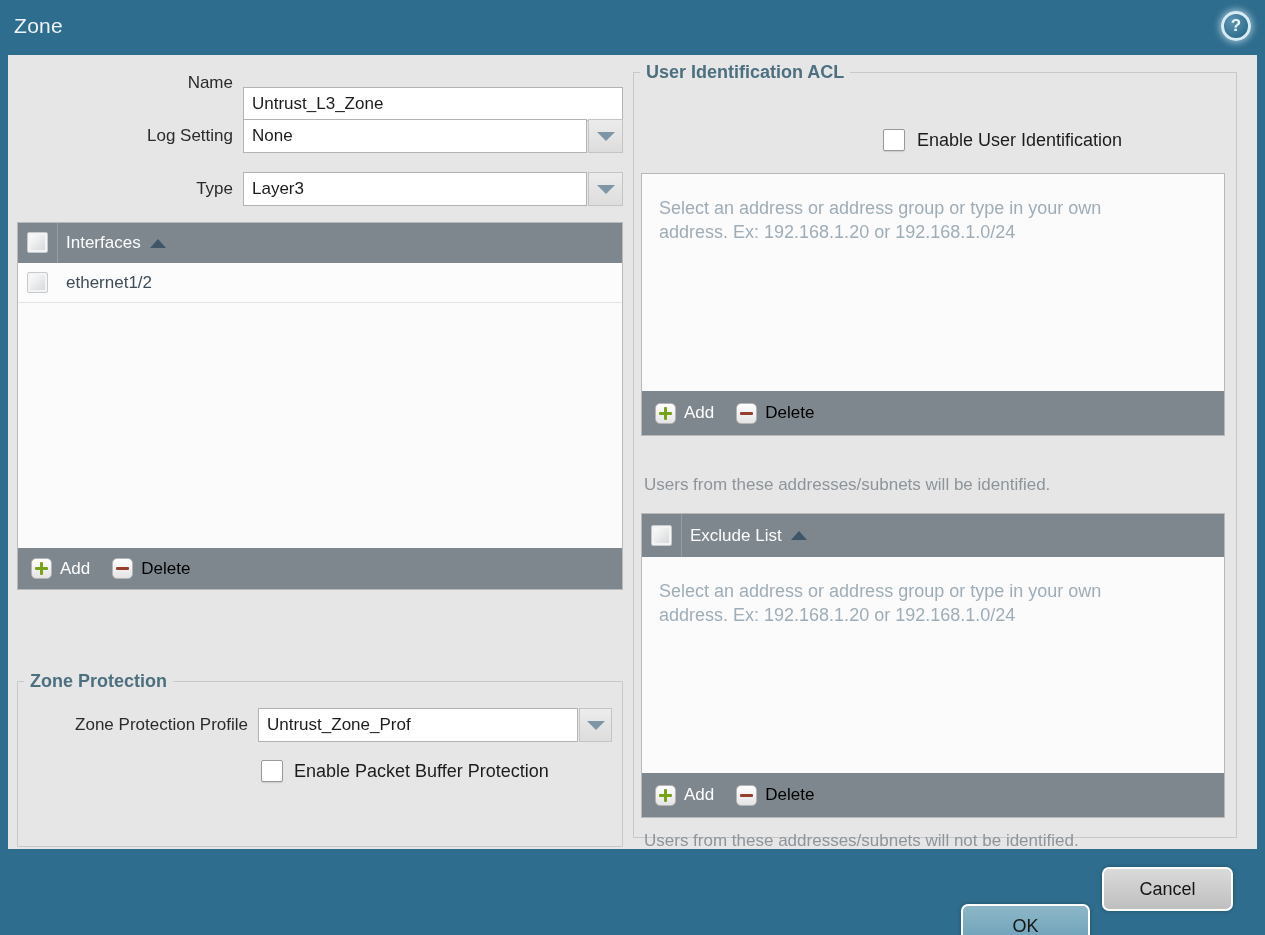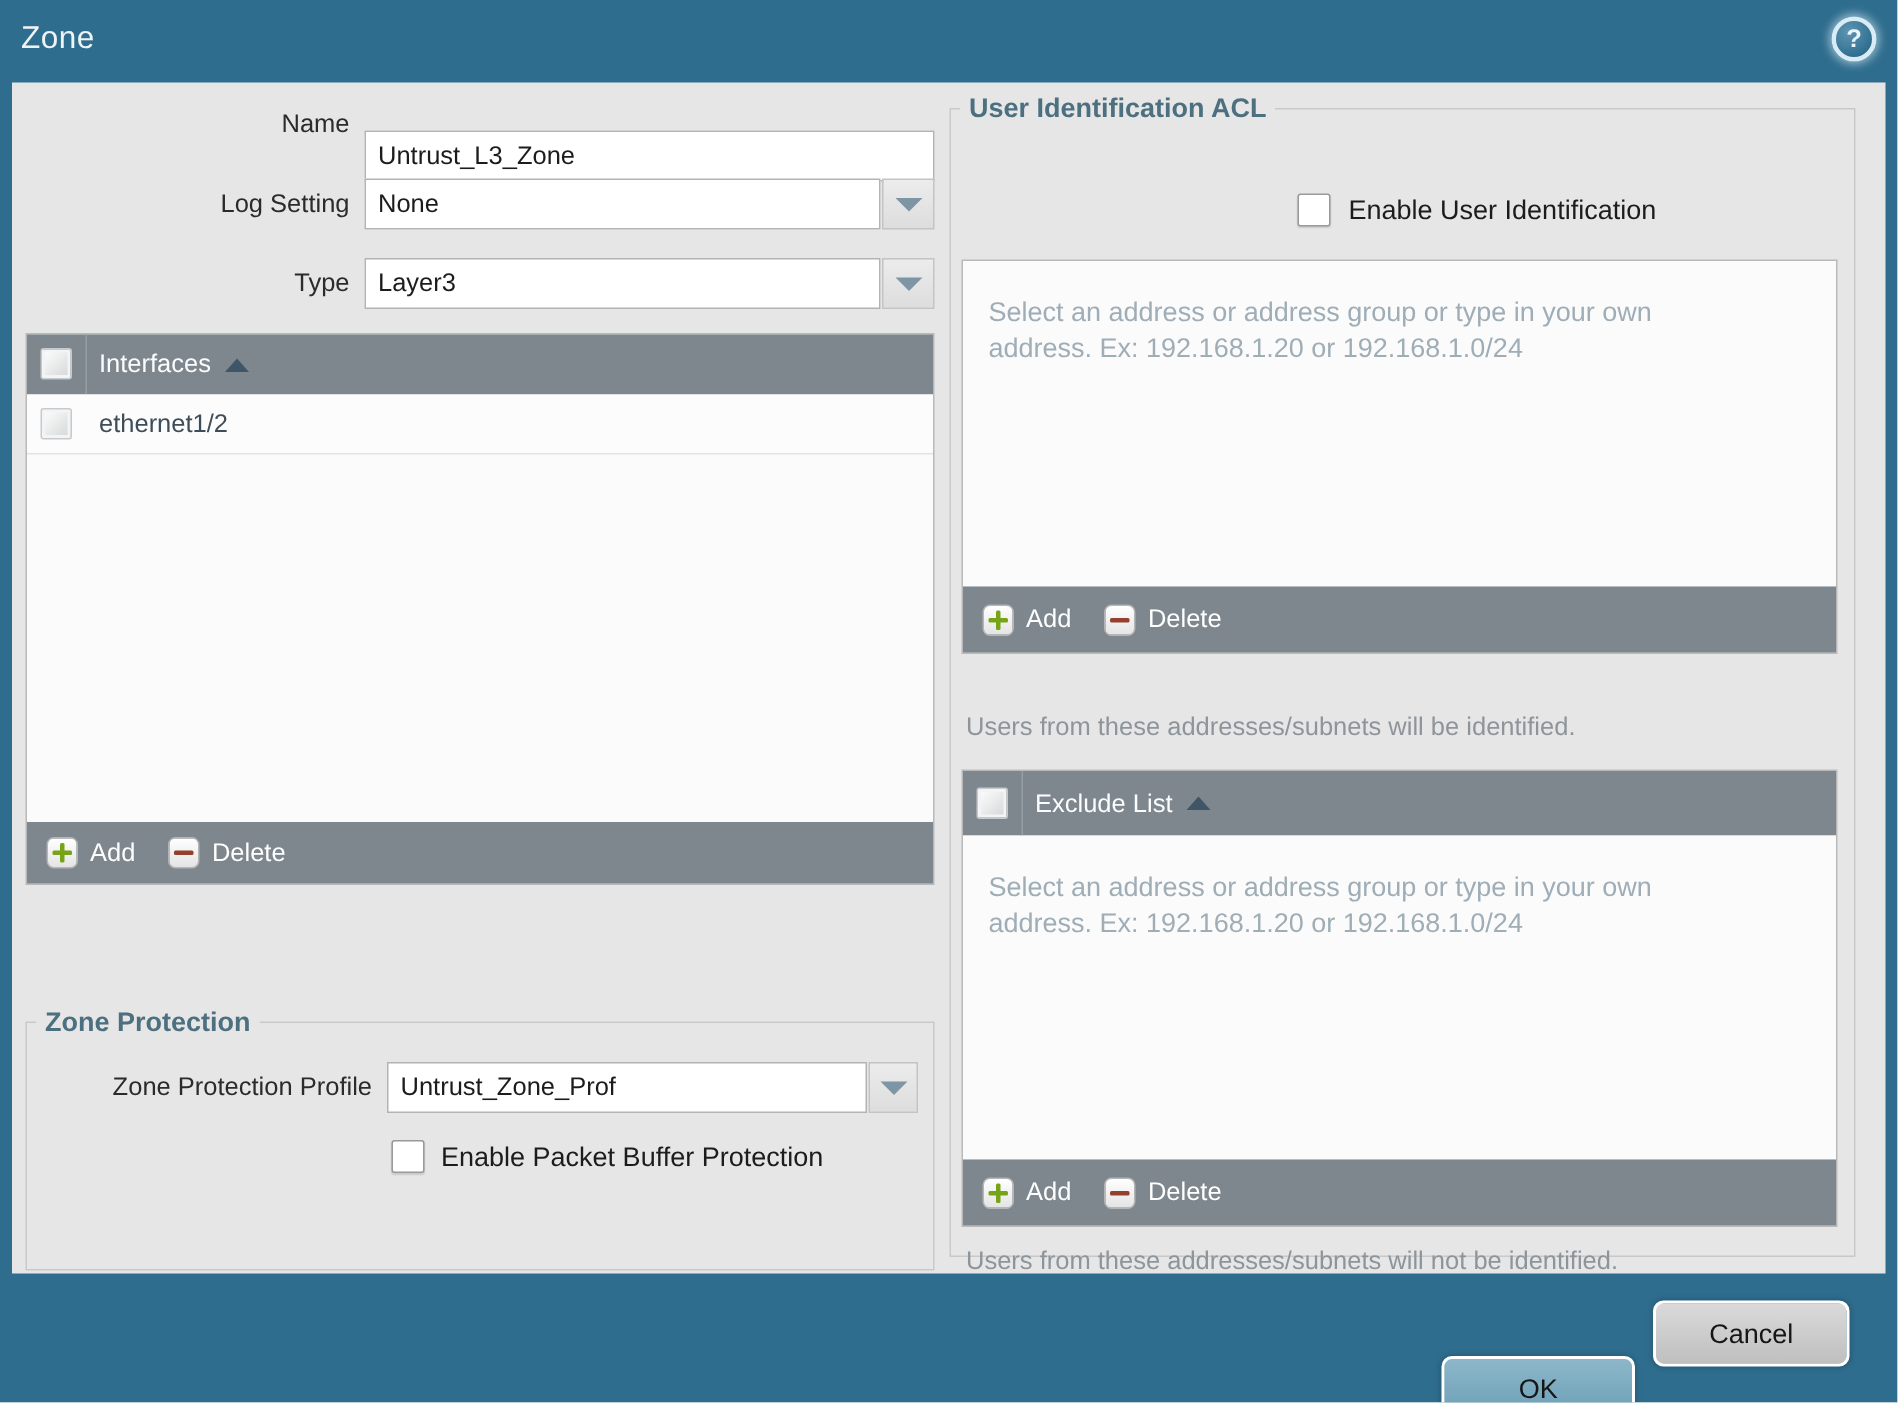--- a/index.html
+++ b/index.html
@@ -54,42 +54,42 @@
 
   .tool-btn { display:flex; align-items:center; gap:8px; cursor:pointer; }
   .tool-icon { position:relative; width:21px; height:21px; border-radius:5px;
     background:linear-gradient(#ffffff,#e4e4e4); border:1px solid #b5b5b5; }
   .plus-icon::before, .plus-icon::after { content:""; position:absolute; background:#76a317; border-radius:1px; }
   .plus-icon::before { left:3px; top:8px; width:13px; height:3px; }
   .plus-icon::after  { left:8px; top:3px; width:3px; height:13px; }
   .minus-icon::before { content:""; position:absolute; left:3px; top:8px; width:13px; height:3px;
     background:#94402e; border-radius:1px; }
   .tool-label { font-size:17px; color:#fdfdfd; }
-  .tool-btn.disabled .tool-label { color:#ffffff; }
+  .tool-btn.disabled .tool-label { color:#000000; }
 
   .placeholder { position:absolute; left:17px; top:22px; right:60px; font-size:18px; color:#9fadb6; line-height:24px; }
 
   
   fieldset { border:1px solid #c9c9c9; position:absolute; }
   legend { font-size:18px; font-weight:bold; color:#4d7080; padding:0 6px; margin-left:6px; }
 
   .zp-fieldset { left:9px; top:616px; width:606px; height:176px; }
   .zp-row { position:relative; margin-top:16px; display:flex; align-items:center; }
   .zp-row .zlabel { width:230px; text-align:right; font-size:17px; color:#2b2b2b; margin-right:10px; }
   .zp-select { position:relative; display:flex;justify-content:center; }
   .zp-select .sel-value { position:relative; width:320px; height:34px; background:#fff; border:1px solid #b3b3b3;
     font-size:17px; color:#1c1c1c; line-height:32px; padding:0 8px; }
   .zp-cbrow { margin-top:18px; padding-left:243px; display:flex; align-items:center; gap:11px; }
 
   .form-checkbox { width:22px; height:22px; background:#fff; border:1px solid #9a9a9a; border-radius:2px;
     box-shadow:0 1px 1px rgba(0,0,0,.12); cursor:pointer; flex:none; }
   .cb-label { font-size:18px; color:#1c1c1c; }
 
   .uid-fieldset { left:625px; top:7px; width:604px; height:776px; }
-  .uid-enable { position:absolute; left:231px; top:46px; display:flex; align-items:center; gap:12px; }
+  .uid-enable { position:absolute; left:249px; top:46px; display:flex; align-items:center; gap:12px; }
 
   .include-table { left:7px; top:90px; width:584px; }
   .include-table .lt-header { height:43px; }
   .include-table .lt-body { height:217px; }
   .include-table .lt-footer { height:44px; }
   .exclude-table { left:7px; top:430px; width:584px; }
   .exclude-table .lt-header { height:43px; }
   .exclude-table .lt-body { height:216px; }
   .exclude-table .lt-footer { height:44px; }
   .include-table .hdr-cb, .exclude-table .hdr-cb { top:11px; }

